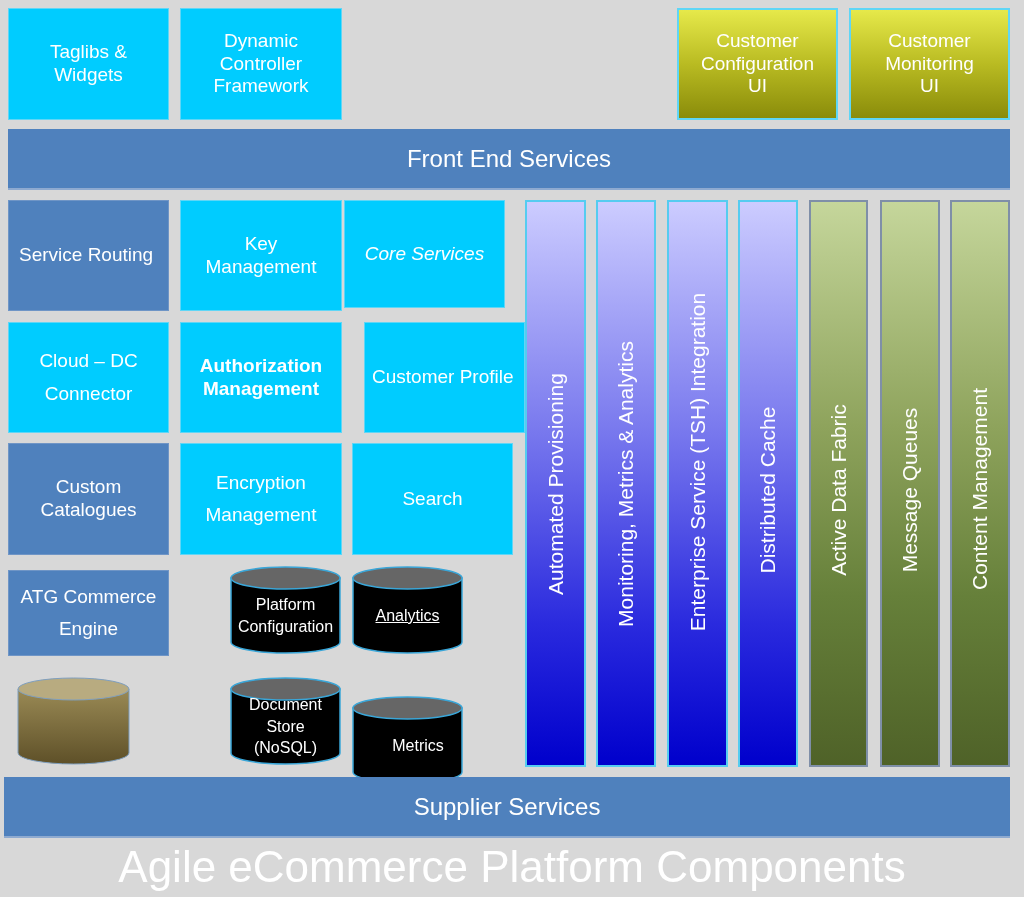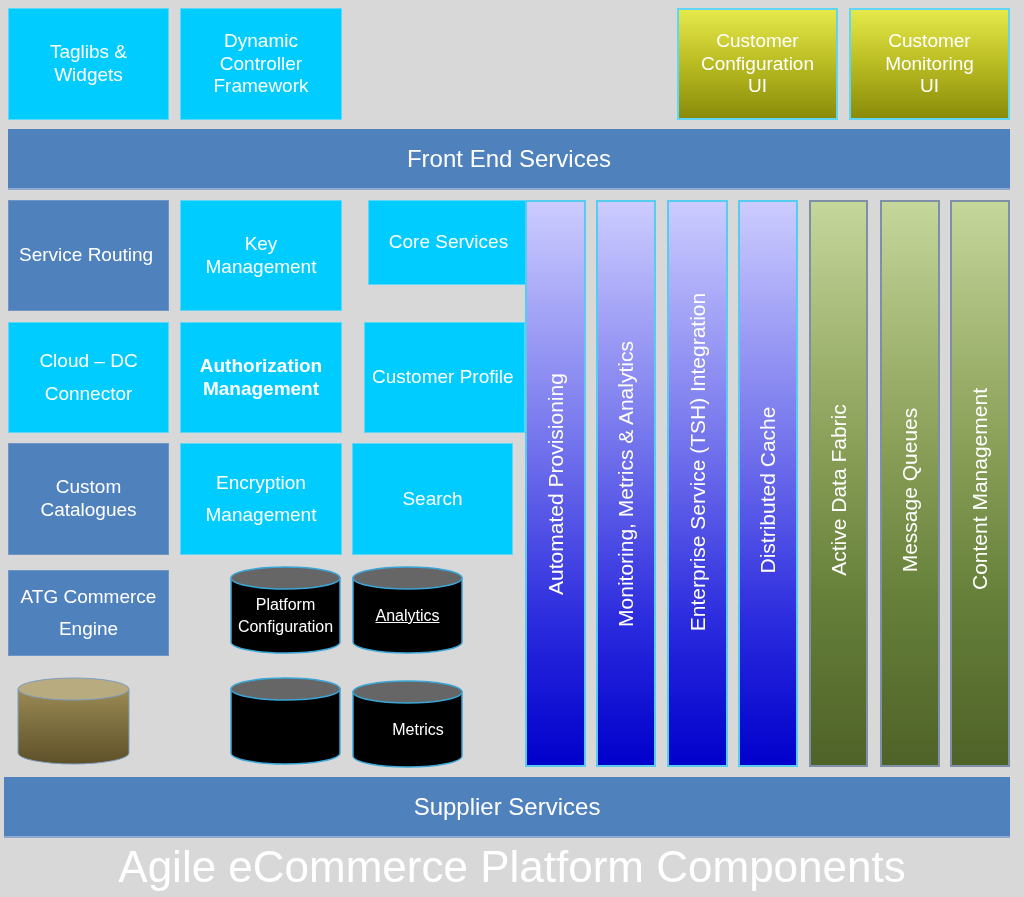--- a/index.html
+++ b/index.html
@@ -37,21 +37,21 @@
 Monitoring
 UI</span></div>
 
 <div class="bar" style="left:8px;top:129px;width:1002px;height:61px;">
     <span>Front End Services</span>
   </div>
 
 <div class="box steel" style="left:8px;top:200px;width:161px;height:111px;justify-content:flex-start;padding-left:10px;"><span>Service Routing</span></div>
 <div class="box cyan" style="left:180px;top:200px;width:162px;height:111px;"><span>Key
 Management</span></div>
-<div class="box cyan" style="left:368px;top:200px;width:161px;height:85px;"><span>Core Services</span></div>
+<div class="box cyan" style="left:344px;top:200px;width:161px;height:108px;font-style:italic;"><span>Core Services</span></div>
 
 <div class="box cyan" style="left:8px;top:322px;width:161px;height:111px;line-height:1.7;"><span>Cloud – DC
 Connector</span></div>
 <div class="box cyan" style="left:180px;top:322px;width:162px;height:111px;font-weight:bold;"><span>Authorization
 Management</span></div>
 <div class="box cyan" style="left:352px;top:322px;width:161px;height:111px;justify-content:flex-start;padding-left:7px;white-space:nowrap;margin-left:12px;">
     <span>Customer Profile</span>
   </div>
 
 <div class="box steel" style="left:8px;top:443px;width:161px;height:112px;"><span>Custom
@@ -91,23 +91,26 @@
     <ellipse cx="55.5" cy="12" rx="54.5" ry="11" fill="#666" stroke="#3aa6d8" stroke-width="1.5"></ellipse>
   </svg>
   <div class="clabel" style="top:40px;text-decoration:underline;">Analytics</div>
 </div>
 
 <div class="cyl" style="left:230px;top:677px;width:111px;height:88px;">
   <svg width="111" height="88">
     <path d="M1,12 L1,76 A54.5,11 0 0 0 110,76 L110,12 Z" fill="#000" stroke="#3aa6d8" stroke-width="1.5"></path>
     <ellipse cx="55.5" cy="12" rx="54.5" ry="11" fill="#666" stroke="#3aa6d8" stroke-width="1.5"></ellipse>
   </svg>
+  <div class="clabel" style="top:17px;line-height:1.35;">Document
+Store
+(NoSQL)</div>
 </div>
 
-<div class="cyl" style="left:352px;top:680px;width:132px;height:88px;">
+<div class="cyl" style="left:352px;top:696px;width:132px;height:88px;">
   <svg width="111" height="88">
     <path d="M1,12 L1,76 A54.5,11 0 0 0 110,76 L110,12 Z" fill="#000" stroke="#3aa6d8" stroke-width="1.5"></path>
     <ellipse cx="55.5" cy="12" rx="54.5" ry="11" fill="#666" stroke="#3aa6d8" stroke-width="1.5"></ellipse>
   </svg>
   <div class="clabel" style="top:40px;">Metrics</div>
 </div>
 
 <div class="vcol vblue" style="left:525px;width:61px;">
     <span class="vlabel">Automated Provisioning</span>
   </div>

